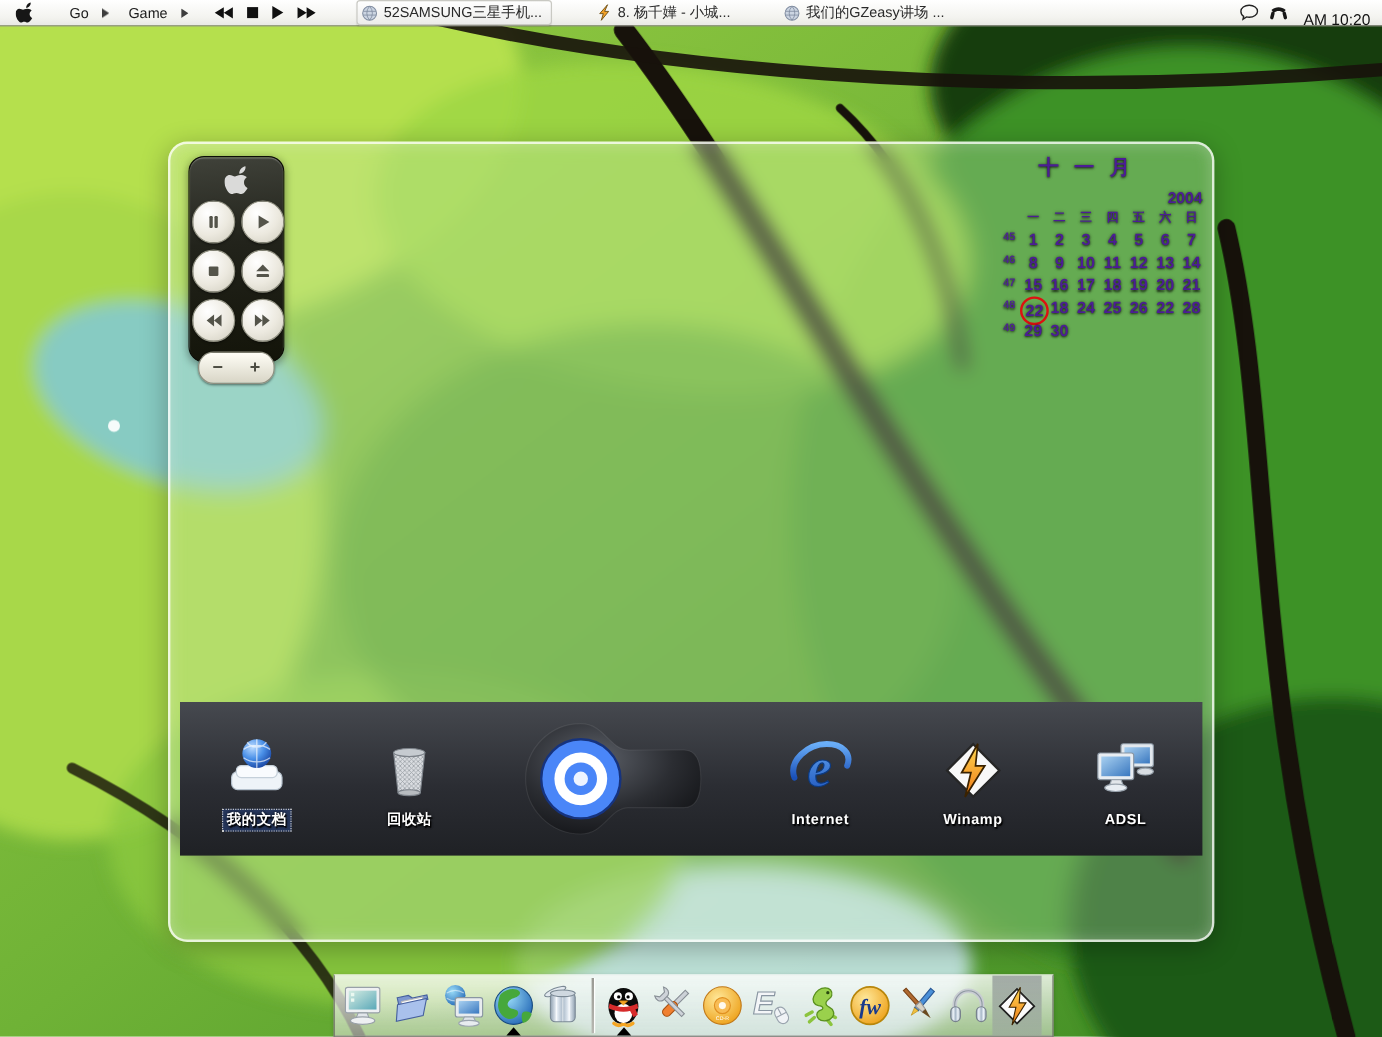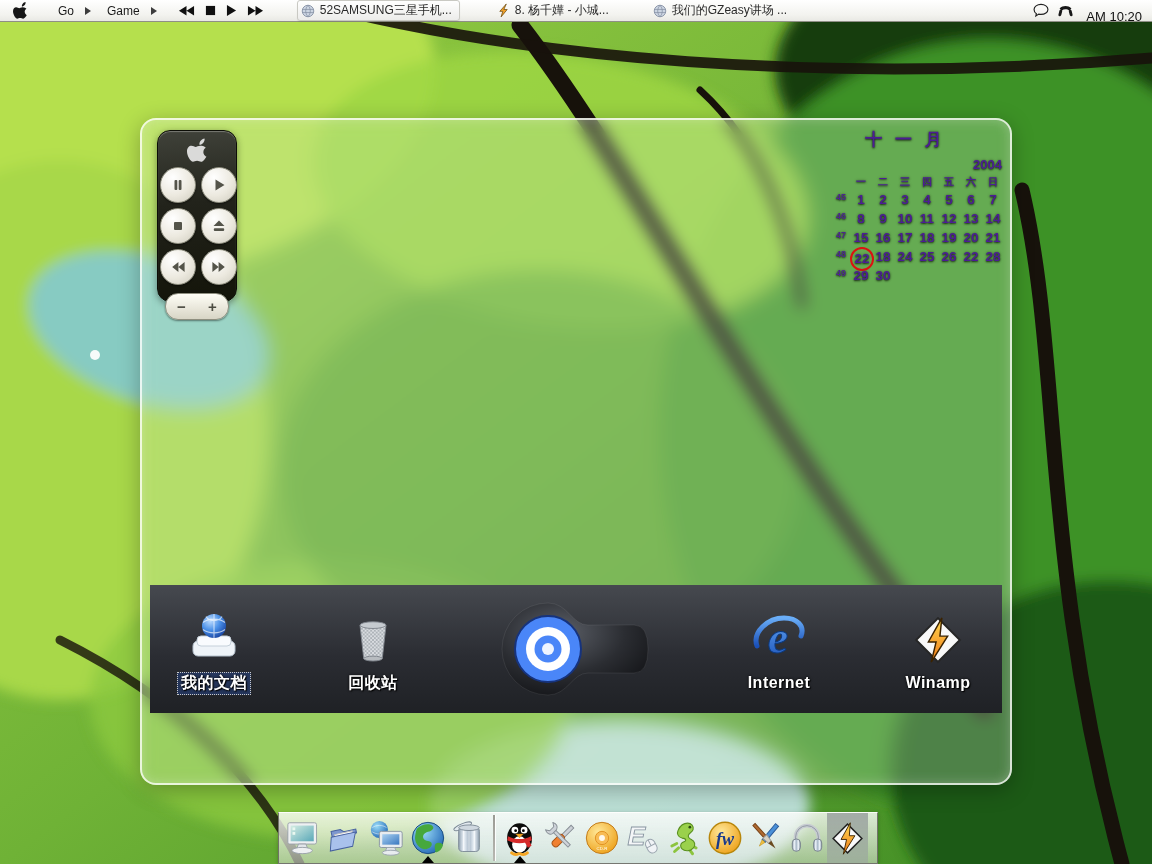--- a/index.html
+++ b/index.html
@@ -68,21 +68,21 @@
     border-radius:50%;margin:0 auto;line-height:1;}
 
   
   .dockbar{position:absolute;left:8px;top:465px;width:calc(100% - 16px);height:128px;
     background:linear-gradient(#46494f,#2b2d33 55%,#1f2125);
     display:flex;align-items:center;justify-content:space-between;padding:0 24px;box-sizing:border-box;}
   .d-item{display:flex;flex-direction:column;align-items:center;width:80px;}
   .d-item.orb{width:168px;}
   .d-icon{height:62px;display:flex;align-items:flex-end;justify-content:center;}
   .d-item.orb .d-icon{height:96px;align-items:center;}
-  .d-label{margin-top:6px;font-size:16px;font-weight:bold;color:#fff;letter-spacing:.5px;
+  .d-label{margin-top:6px;font-size:12px;font-weight:bold;color:#fff;letter-spacing:.5px;
     text-shadow:1px 1px 1px #000,0 0 3px #000;padding:0 3px;border:1px solid transparent;}
   .d-item.selected .d-label{border:1px dotted #c9c9c9;background:rgba(38,70,140,.5);}
 
   
   .bottomdock{position:absolute;left:278px;top:812px;width:600px;height:52px;z-index:20;
     background:linear-gradient(rgba(253,253,252,.82),rgba(231,231,227,.55));
     border:1px solid rgba(105,105,98,.9);border-top-color:rgba(255,255,255,.95);
     display:flex;align-items:center;padding:0 5px;box-sizing:border-box;
     box-shadow:0 1px 4px rgba(0,0,0,.25);}
   .bd-item{position:relative;width:41px;height:50px;display:flex;align-items:center;justify-content:center;}
@@ -430,20 +430,34 @@
      </div>
         <div class="d-item">
        <span class="d-icon">
             <svg width="54" viewBox="0 0 56 56">
               <rect x="12" y="12" width="32" height="32" transform="rotate(45 28 28)" fill="#f8f8f8" stroke="#262626" stroke-width="2"></rect>
               <path d="M32 5L18 30h8l-5 21 17-27h-8z" fill="url(#gorange)" stroke="#3a2200" stroke-width="1.5"></path>
             </svg>
           </span>
        <span class="d-label">Winamp</span>
      </div>
+        <div class="d-item">
+       <span class="d-icon">
+            <svg width="54" viewBox="0 0 56 56">
+              <rect x="24" y="5" width="28" height="20" rx="2" fill="#e2e8ee" stroke="#8a96a2"></rect>
+              <rect x="27" y="8" width="22" height="14" fill="url(#gscreen)"></rect>
+              <ellipse cx="45" cy="29" rx="7" ry="3" fill="#d8dde2" stroke="#9aa4ae"></ellipse>
+              <rect x="4" y="13" width="31" height="23" rx="2" fill="#e8edf2" stroke="#8a96a2"></rect>
+              <rect x="7" y="16" width="25" height="17" fill="url(#gscreen)"></rect>
+              <path d="M16 36h8l2 5H14z" fill="#e2e6ea" stroke="#9aa4ae"></path>
+              <ellipse cx="19.5" cy="43" rx="9.5" ry="3.2" fill="#e8edf2" stroke="#9aa4ae"></ellipse>
+            </svg>
+          </span>
+       <span class="d-label">ADSL</span>
+     </div>
       </div>
   </div>
 
   <div class="bottomdock">
       <div class="bd-item">
               <span>
           <svg width="37" viewBox="0 0 40 40">
             <rect x="2" y="3" width="31" height="23" rx="2" fill="#eef0f2" stroke="#98a0a8"></rect>
             <rect x="5" y="6" width="25" height="17" fill="url(#gteal)"></rect>
             <rect x="7" y="8" width="3" height="3" fill="#eaf8f0"></rect>

